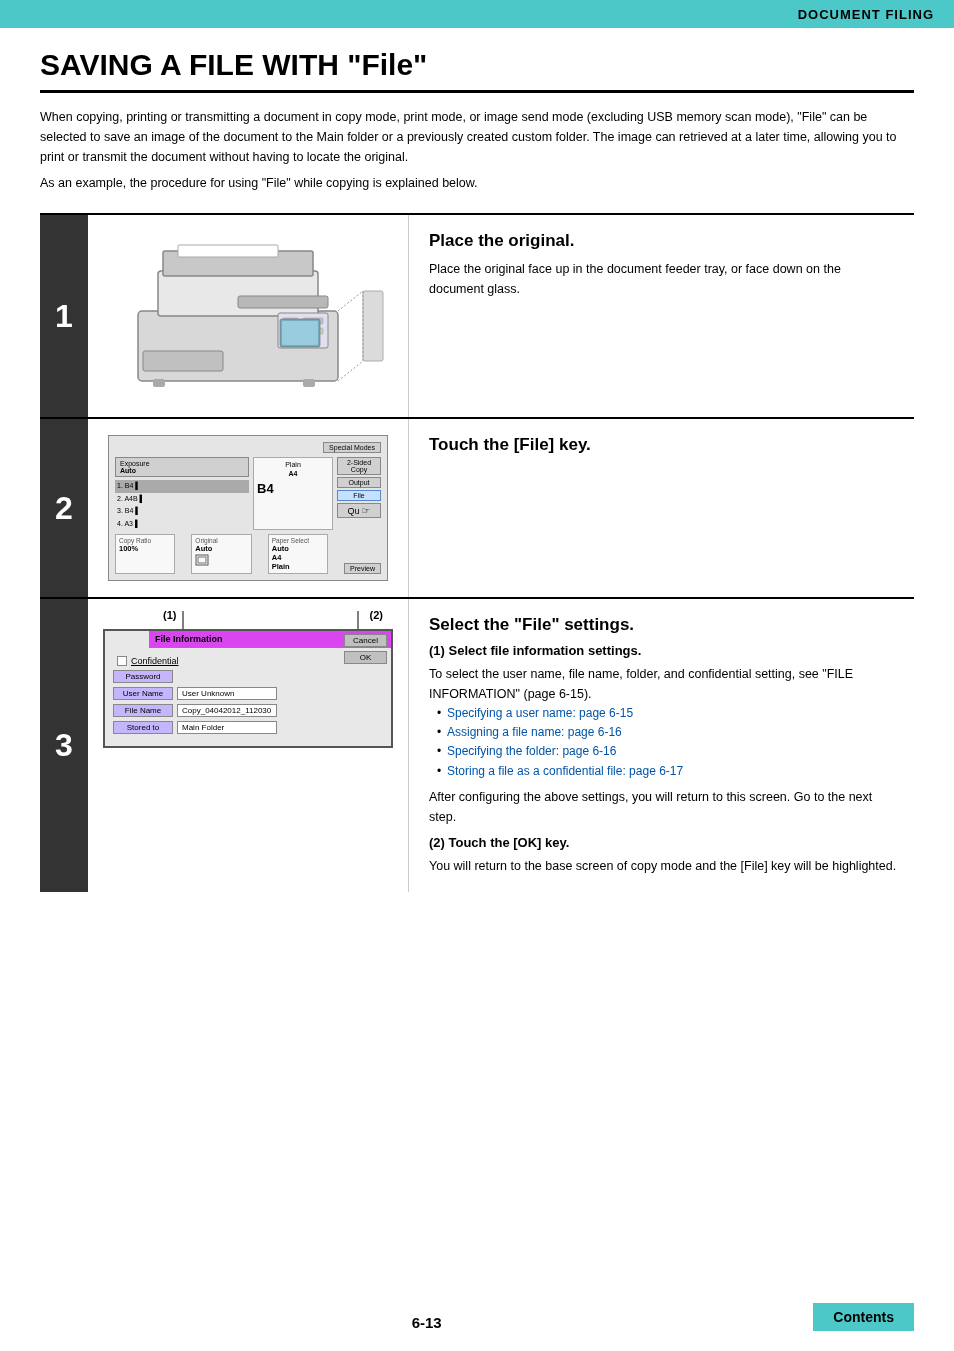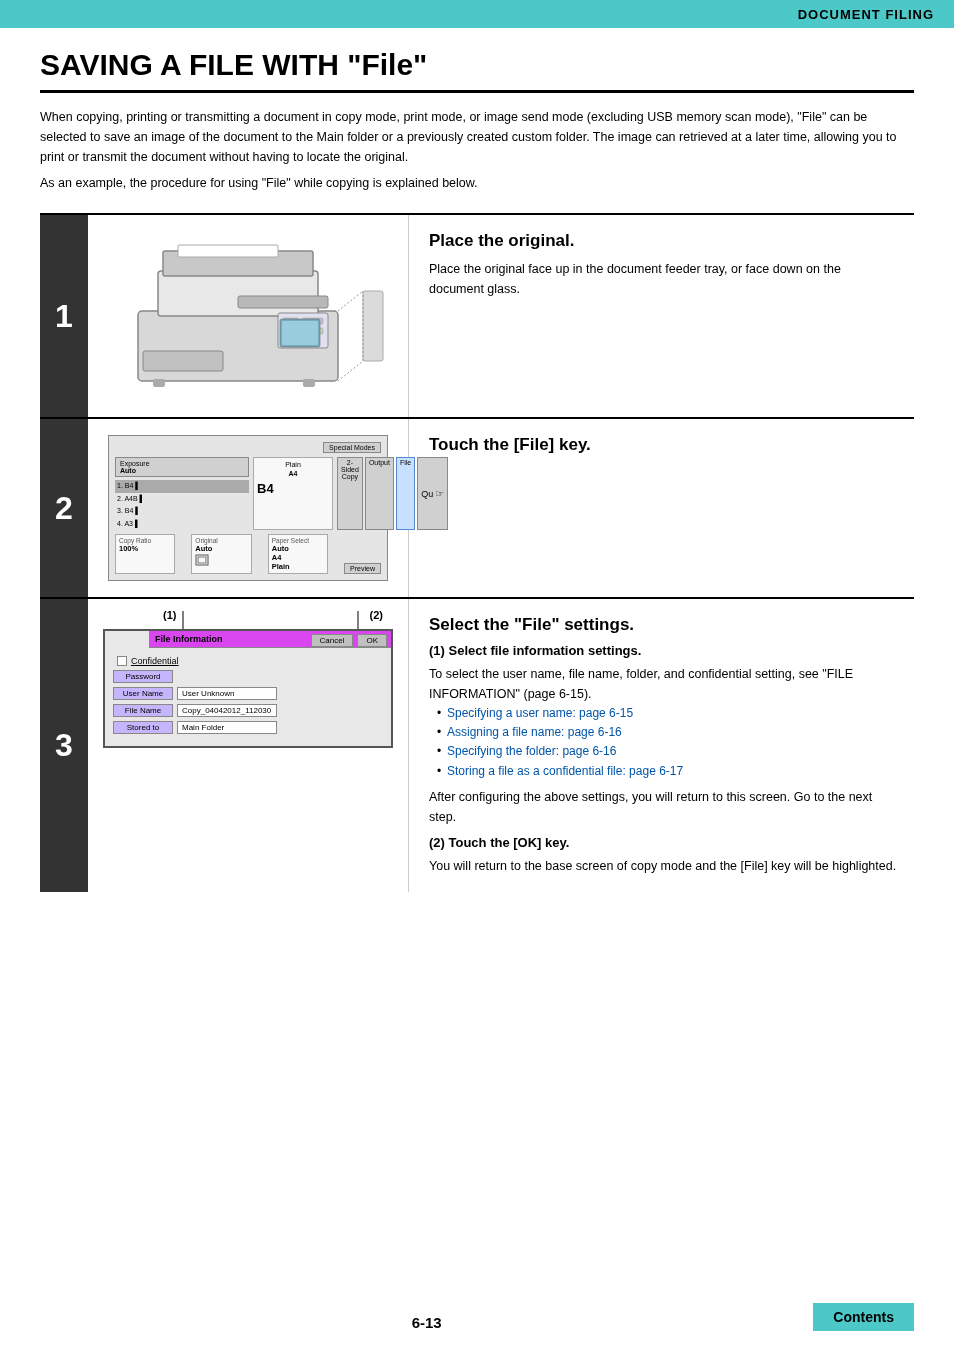--- a/index.html
+++ b/index.html
@@ -111,20 +111,21 @@
       font-size: 9px;
       font-weight: bold;
       margin-left: 44px;
     }
     .dialog-buttons {
       position: absolute;
       top: 3px;
       right: 4px;
       display: flex;
       gap: 4px;
+      flex-direction: column;
     }
     .dialog-btn {
       background: #c0c0c0;
       border: 1px solid #888;
       padding: 1px 8px;
       font-size: 8px;
       cursor: pointer;
     }
     .dialog-body {
       padding: 8px;
@@ -243,21 +244,21 @@
     .copier-center {
       width: 80px;
       background: #f8f8f8;
       border: 1px solid #aaa;
       padding: 3px;
       font-size: 7px;
     }
     .copier-right {
       width: 44px;
       display: flex;
-      flex-direction: row;
+      flex-direction: column;
       gap: 2px;
     }
     .copier-right-btn {
       background: #d0d0d0;
       border: 1px solid #888;
       padding: 1px 3px;
       font-size: 7px;
       text-align: center;
     }
     .copier-right-btn.highlighted {

